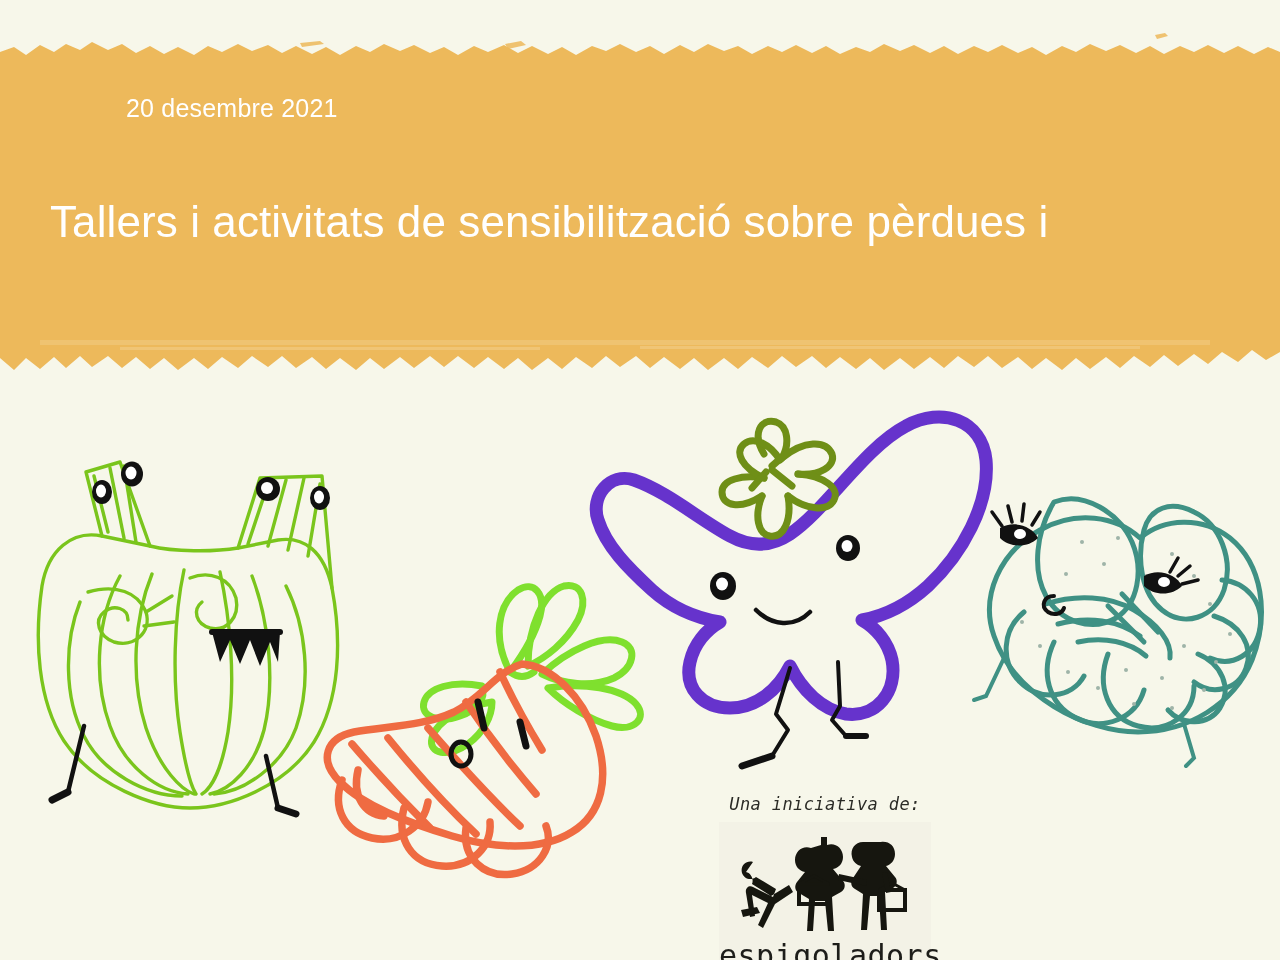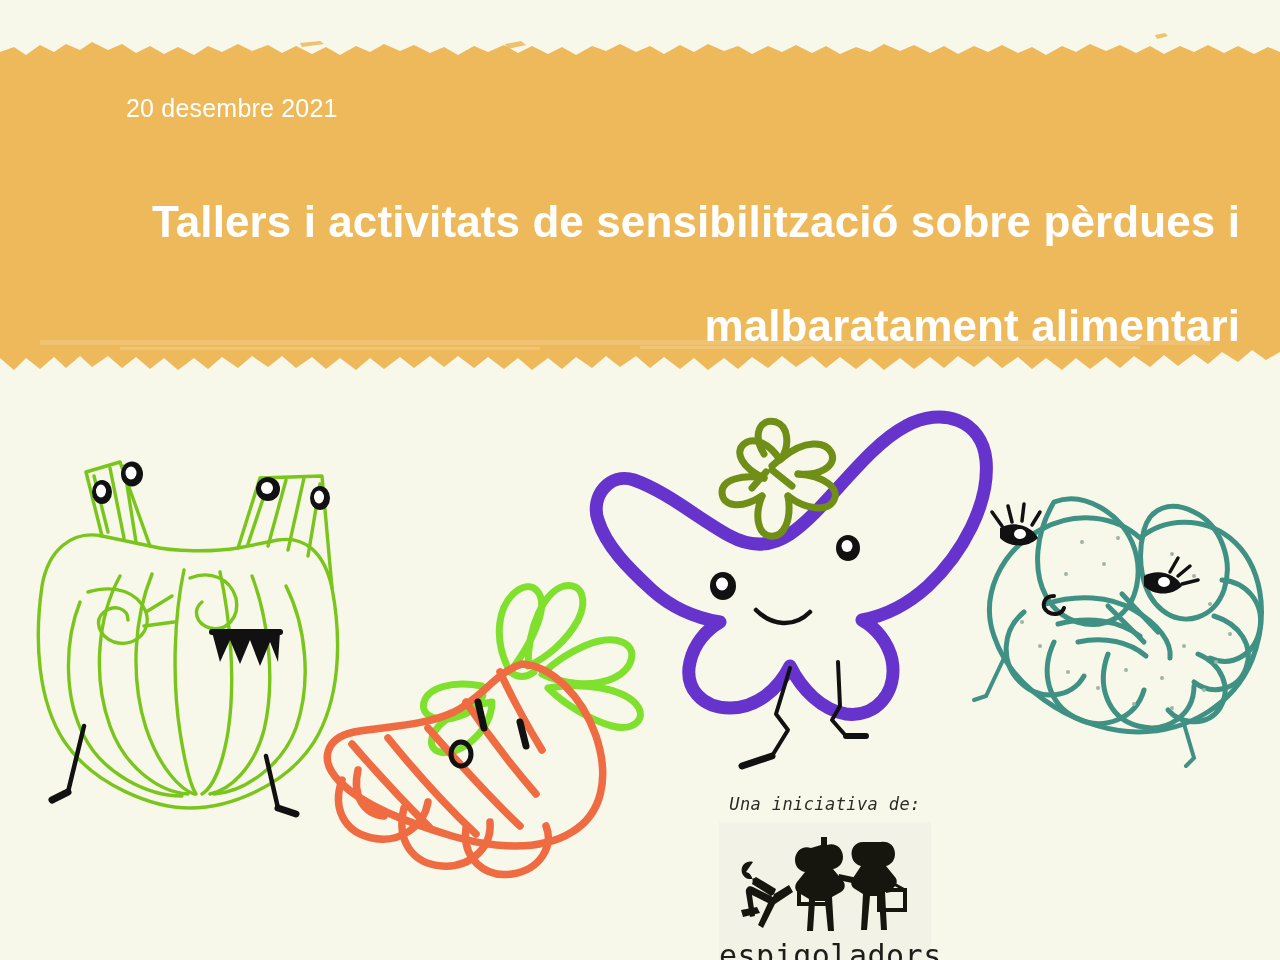--- a/index.html
+++ b/index.html
@@ -52,25 +52,25 @@
     color: #ffffff;
     letter-spacing: 0.2px;
     white-space: nowrap;
   }
 
   .slide-title {
     position: absolute;
     left: 50px;
     top: 170px;
     width: 1190px;
-    text-align: right;
+    text-align: left;
     color: #ffffff;
     font-size: 44px;
     line-height: 104px;
-    font-weight: 700;
+    font-weight: 400;
     letter-spacing: 0.1px;
   }
 
   
   .art {
     position: absolute;
     left: 0;
     top: 396px;
     width: 1280px;
     height: 564px;
@@ -171,21 +171,20 @@
         <path d="M1155,35 l10,-2 l3,3 l-11,3 Z"></path>
         <path d="M300,43 l20,-2 l4,3 l-22,3 Z"></path>
       </g>
     </svg>
 
     <div class="banner-text-layer">
       <div class="date-label">20 desembre 2021</div>
 
       <div class="slide-title">
         <div>Tallers i activitats de sensibilització sobre pèrdues i</div>
-        <div>malbaratament alimentari</div>
       </div>
     </div>
   </div>
 
   <div class="art">
 
     <div class="veg veg-fennel">
       <svg viewBox="0 0 330 400" width="330" height="400">
         <g fill="none" stroke="#7ac51c" stroke-width="3.4" stroke-linecap="round" stroke-linejoin="round">
 

